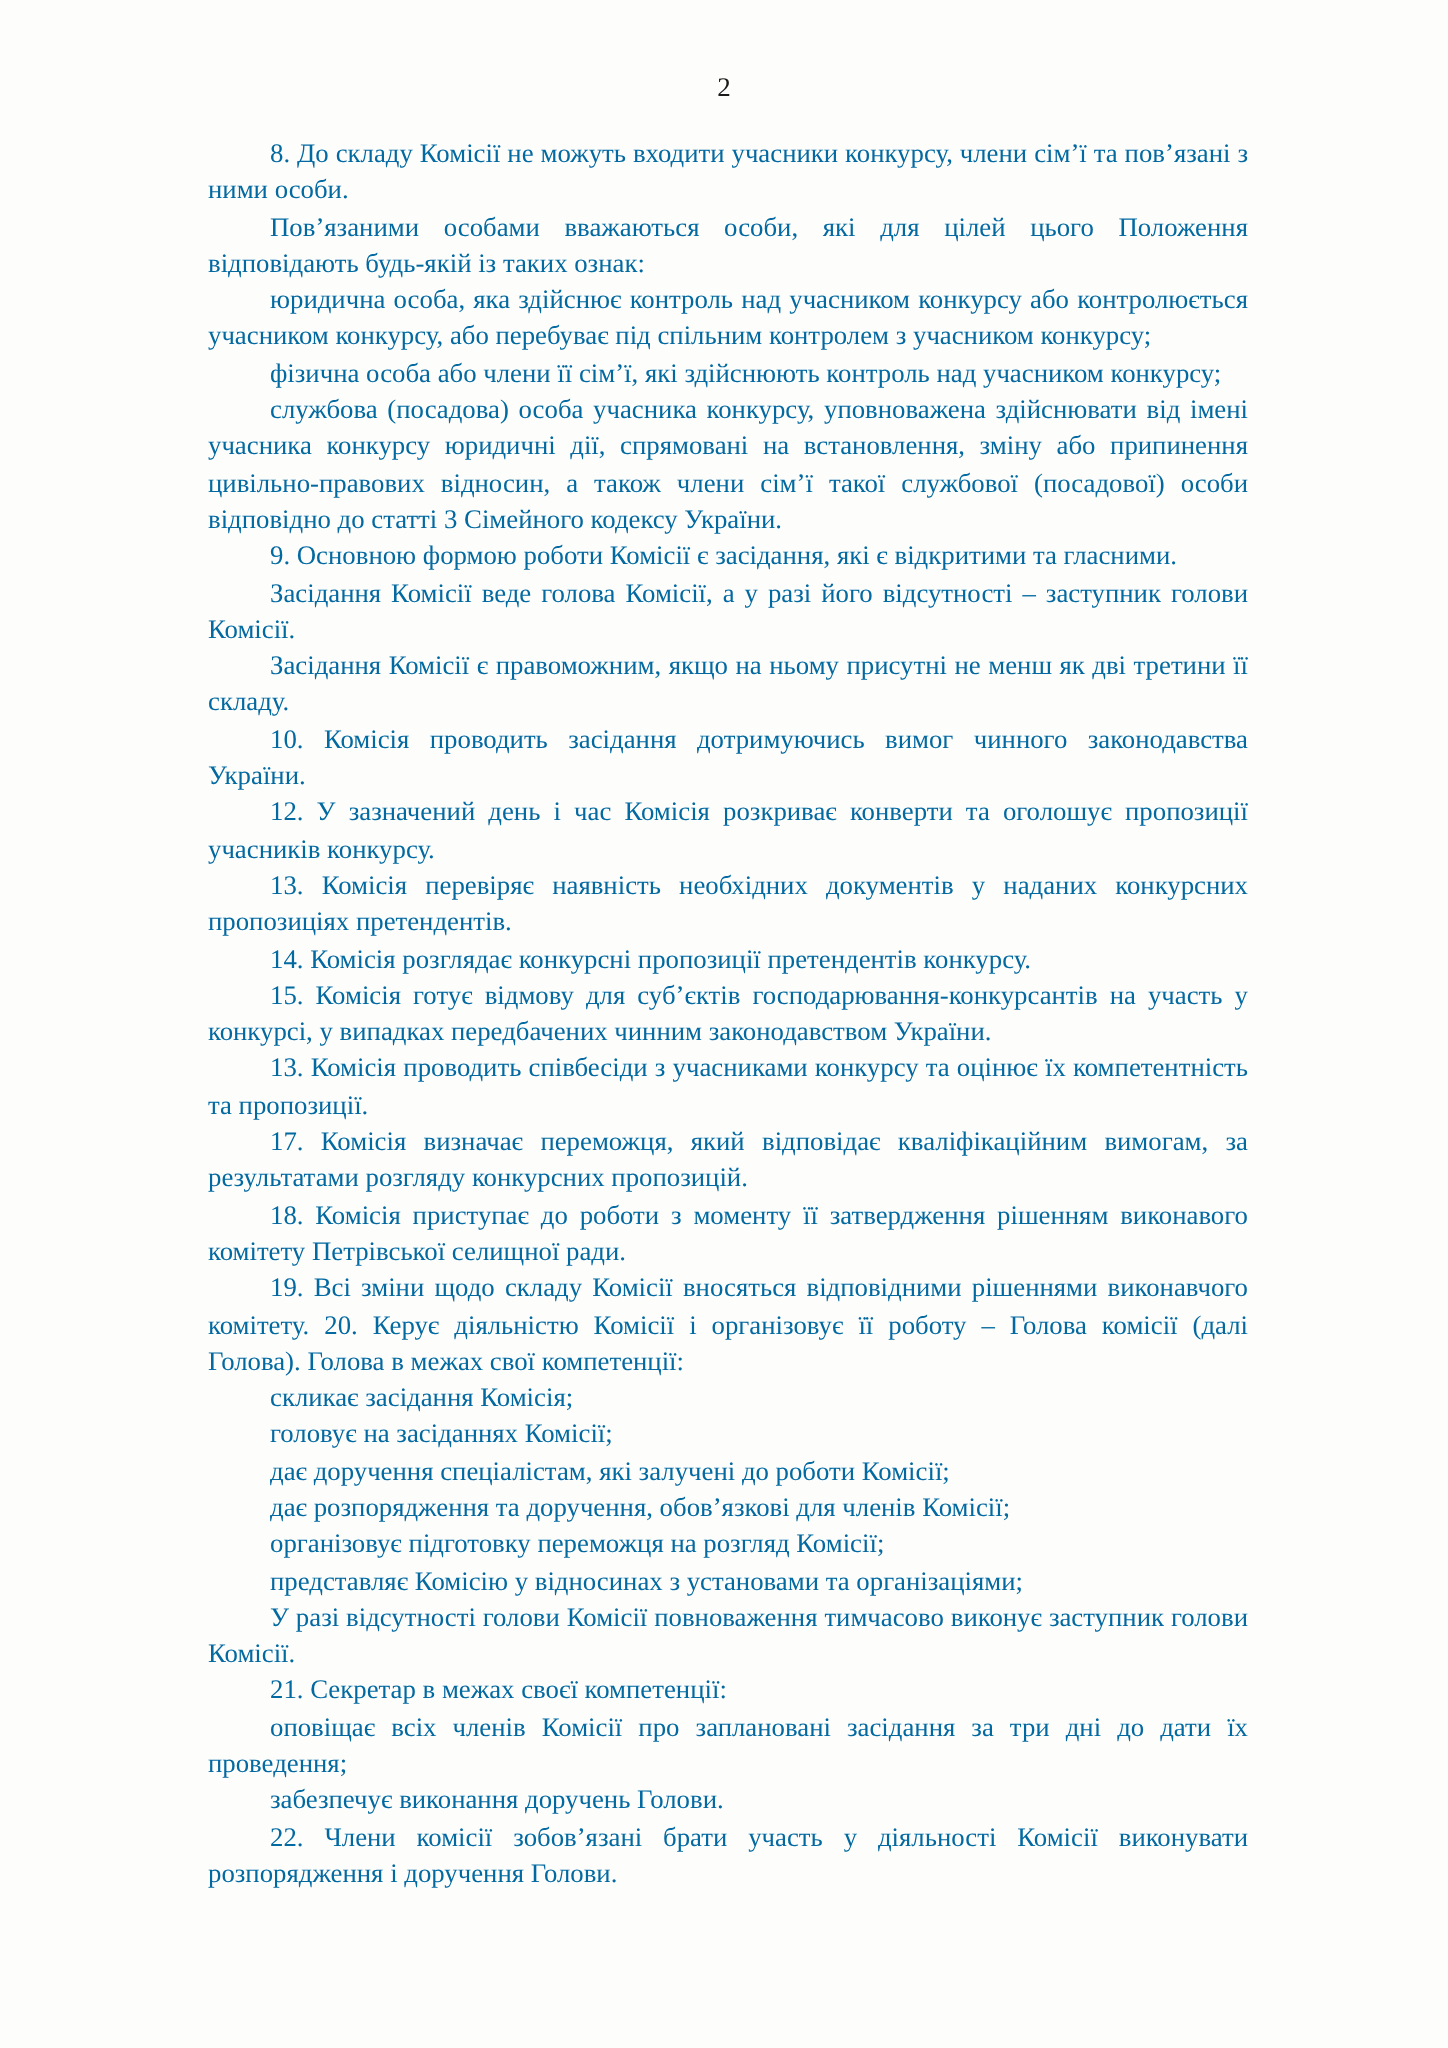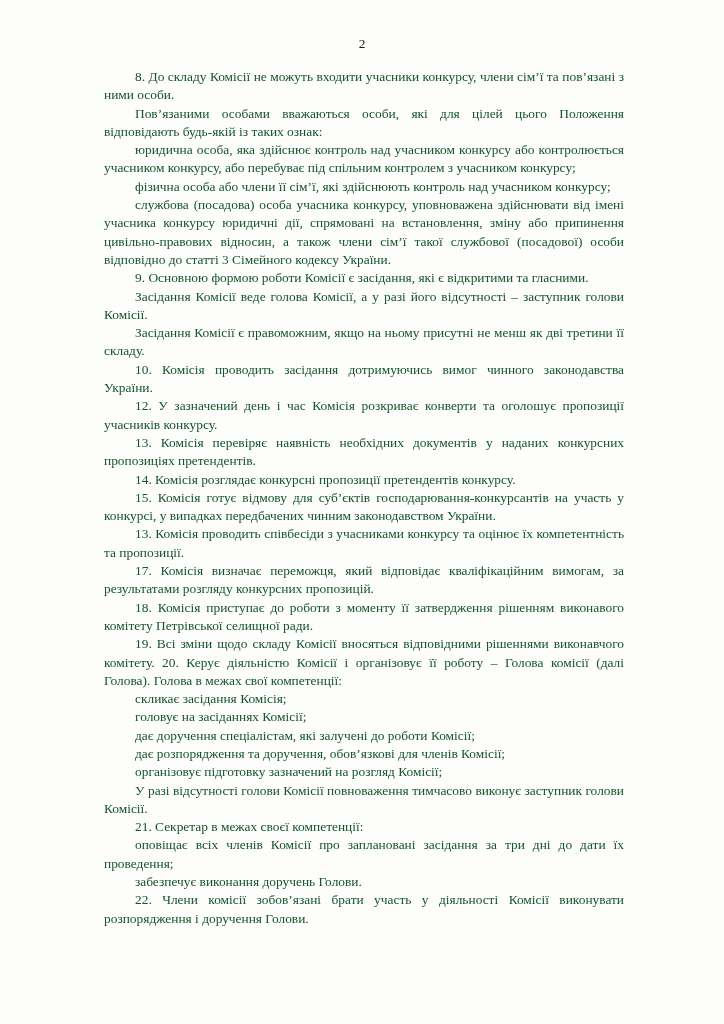--- a/index.html
+++ b/index.html
@@ -32,21 +32,21 @@
   }
   .body-text {
     position: absolute;
     top: 68px;
     left: 104px;
     width: 520px;
     font-size: 13.4px;
     line-height: 1.365;
     text-align: justify;
     text-justify: inter-word;
-    color: #14532d;
+    color: #0369a1;
   }
   p {
     margin: 0;
     padding: 0;
     text-align: justify;
   }
   p.indent {
     text-indent: 31px;
   }
   
@@ -73,21 +73,22 @@
     <p class="indent">14. Комісія розглядає конкурсні пропозиції претендентів конкурсу.</p>
     <p class="indent">15. Комісія готує відмову для суб’єктів господарювання-конкурсантів на участь у конкурсі, у випадках передбачених чинним законодавством України.</p>
     <p class="indent">13. Комісія проводить співбесіди з учасниками конкурсу та оцінює їх компетентність та пропозиції.</p>
     <p class="indent">17. Комісія визначає переможця, який відповідає кваліфікаційним вимогам, за результатами розгляду конкурсних пропозицій.</p>
     <p class="indent">18. Комісія приступає до роботи з моменту її затвердження  рішенням виконавого комітету Петрівської селищної ради.</p>
     <p class="indent">19. Всі зміни щодо складу Комісії вносяться відповідними рішеннями виконавчого комітету. 20. Керує діяльністю Комісії і організовує її роботу – Голова комісії (далі Голова). Голова в межах свої компетенції:</p>
     <p class="indent">скликає засідання Комісія;</p>
     <p class="indent">головує на засіданнях Комісії;</p>
     <p class="indent">дає доручення спеціалістам, які залучені до роботи Комісії;</p>
     <p class="indent">дає розпорядження та доручення, обов’язкові для членів Комісії;</p>
-    <p class="indent">організовує підготовку зазначений на розгляд Комісії;</p>
+    <p class="indent">організовує підготовку переможця на розгляд Комісії;</p>
+    <p class="indent">представляє Комісію у відносинах з установами та організаціями;</p>
     <p class="indent">У разі відсутності голови Комісії повноваження тимчасово виконує заступник голови Комісії.</p>
     <p class="indent">21. Секретар в межах своєї компетенції:</p>
     <p class="indent">оповіщає всіх членів Комісії про заплановані засідання за три дні до дати їх проведення;</p>
     <p class="indent">забезпечує виконання доручень Голови.</p>
     <p class="indent">22. Члени комісії зобов’язані брати участь у діяльності Комісії виконувати розпорядження і доручення Голови.</p>
   </div>
 
 </div>
 
 </body></html>

